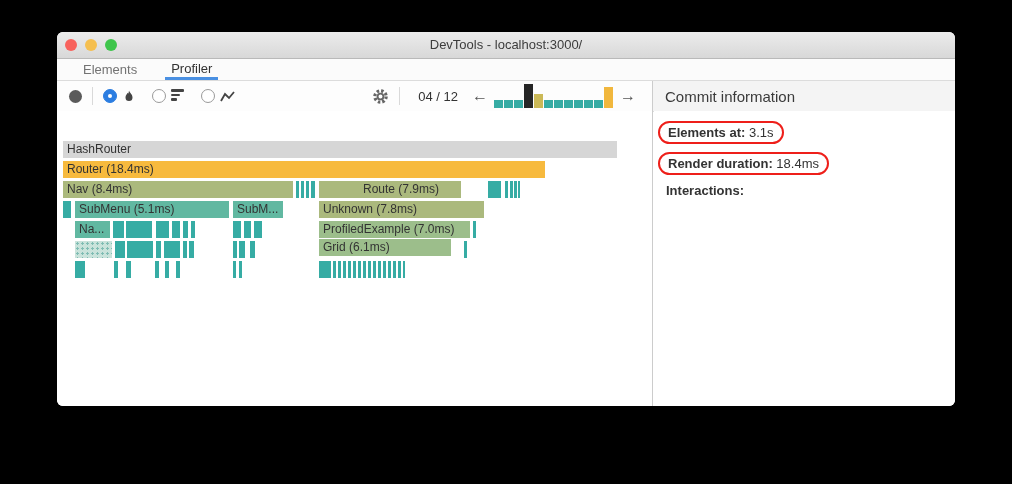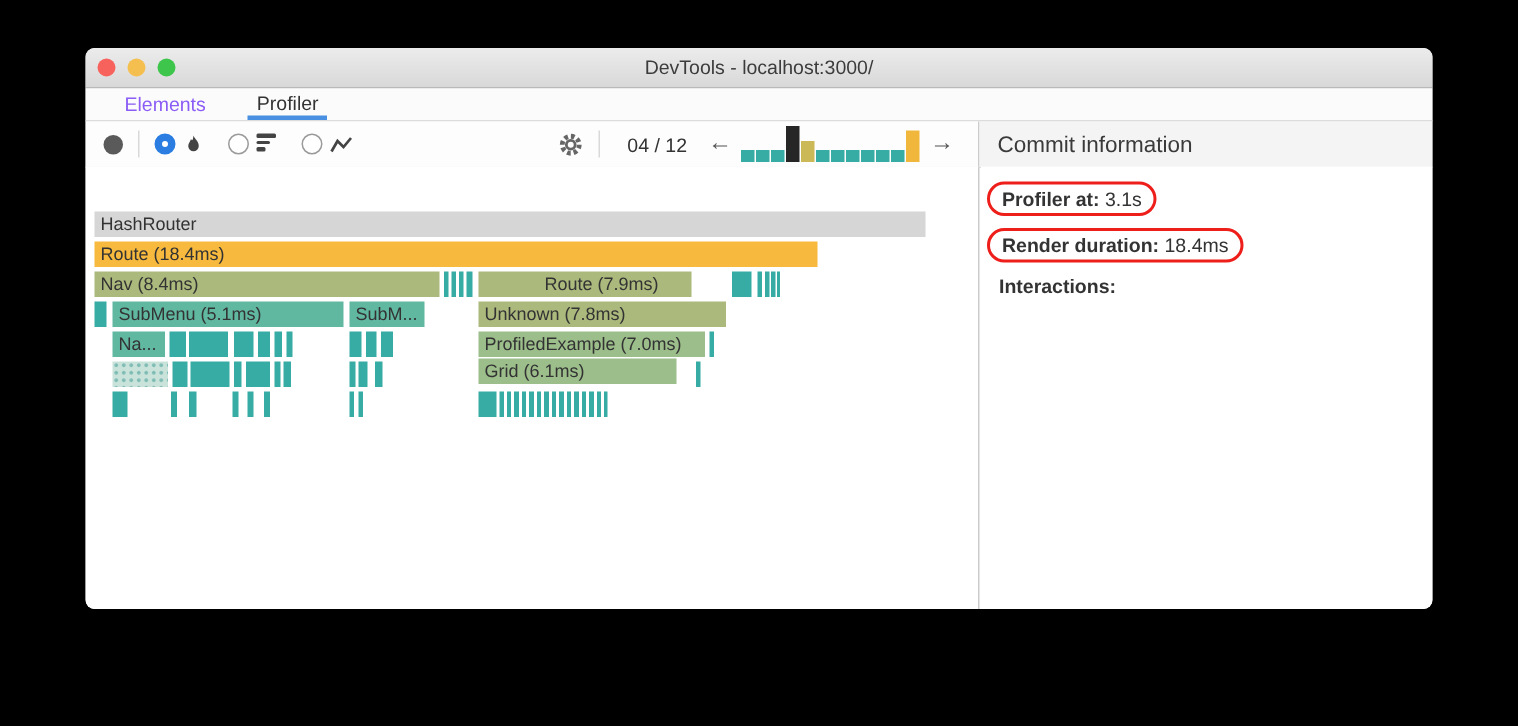--- a/index.html
+++ b/index.html
@@ -9,21 +9,21 @@
     border-radius:6px;overflow:hidden;box-shadow:0 20px 50px rgba(0,0,0,.9);}
   
   .titlebar{position:relative;height:26px;background:linear-gradient(#ececec,#d8d8d8);
     border-bottom:1px solid #b9b9b9;}
   .tl{position:absolute;top:7px;width:12px;height:12px;border-radius:50%;}
   .title{position:absolute;left:0;right:0;top:0;height:26px;line-height:26px;text-align:center;
     font-size:13px;color:#3c3c3c;}
   
   .tabbar{position:relative;height:21px;background:#fbfbfb;border-bottom:1px solid #dcdcdc;
     display:flex;align-items:stretch;padding-left:20px;gap:22px;}
-  .tab{font-size:13px;color:#8b5cf6;display:flex;align-items:center;padding:0 6px;cursor:default;}
+  .tab{font-size:13px;color:#737373;display:flex;align-items:center;padding:0 6px;cursor:default;}
   .tab.active{color:#333;border-bottom:3px solid #4a90e2;}
   
   .toolrow{position:relative;height:30px;border-bottom:1px solid #ddd;display:flex;}
   .lefttools{width:596px;display:flex;align-items:center;padding:0 10px 0 12px;box-sizing:border-box;
     border-right:1px solid #ccc;background:#fdfdfd;}
   .righthead{flex:1;background:#f4f4f4;display:flex;align-items:center;padding-left:12px;
     font-size:15px;color:#3a3a3a;}
   .vdiv{width:1px;height:18px;background:#d9d9d9;margin:0 10px;}
   .record{width:13px;height:13px;border-radius:50%;background:#5a5a5a;}
   .radio{width:14px;height:14px;border-radius:50%;border:1.5px solid #9a9a9a;background:#fff;
@@ -124,21 +124,21 @@
             </div>
           <span class="arrow">→</span>
         </div>
       </div>
 
       <div class="righthead">Commit information</div>
     </div>
 
     <div class="content">
         <div class="fbar lbl" style="left: 6px; top: 30px; width: 554px; background: rgb(214, 214, 214);">HashRouter</div>
-        <div class="fbar lbl" style="left: 6px; top: 50px; width: 482px; background: rgb(247, 186, 62);">Route (18.4ms)</div>
+        <div class="fbar lbl" style="left: 6px; top: 50px; width: 482px; background: rgb(247, 186, 62);">Router (18.4ms)</div>
         <div class="fbar lbl" style="left: 6px; top: 70px; width: 230px; background: rgb(171, 185, 125);">Nav (8.4ms)</div>
         <div class="fbar" style="left: 239px; top: 70px; width: 3px; background: rgb(54, 172, 164);"></div>
         <div class="fbar" style="left: 244px; top: 70px; width: 3px; background: rgb(54, 172, 164);"></div>
         <div class="fbar" style="left: 249px; top: 70px; width: 3px; background: rgb(54, 172, 164);"></div>
         <div class="fbar" style="left: 254px; top: 70px; width: 4px; background: rgb(54, 172, 164);"></div>
         <div class="fbar lbl" style="left: 262px; top: 70px; width: 142px; background: rgb(171, 185, 125); padding-left: 44px;">Route (7.9ms)</div>
         <div class="fbar" style="left: 431px; top: 70px; width: 13px; background: rgb(54, 172, 164);"></div>
         <div class="fbar" style="left: 448px; top: 70px; width: 3px; background: rgb(54, 172, 164);"></div>
         <div class="fbar" style="left: 453px; top: 70px; width: 3px; background: rgb(54, 172, 164);"></div>
         <div class="fbar" style="left: 457px; top: 70px; width: 3px; background: rgb(54, 172, 164);"></div>
@@ -178,21 +178,21 @@
         <div class="fbar" style="left: 108px; top: 150px; width: 4px; background: rgb(54, 172, 164);"></div>
         <div class="fbar" style="left: 119px; top: 150px; width: 4px; background: rgb(54, 172, 164);"></div>
         <div class="fbar" style="left: 176px; top: 150px; width: 3px; background: rgb(54, 172, 164);"></div>
         <div class="fbar" style="left: 182px; top: 150px; width: 3px; background: rgb(54, 172, 164);"></div>
         <div class="fbar" style="left: 262px; top: 150px; width: 12px; background: rgb(54, 172, 164);"></div>
         <div class="fbar" style="left: 276px; top: 150px; width: 72px; background: repeating-linear-gradient(90deg, rgb(54, 172, 164) 0px, rgb(54, 172, 164) 3px, rgb(255, 255, 255) 3px, rgb(255, 255, 255) 5px);"></div>
       </div>
 
     <div class="rightpane">
       <div class="infoline">
-        <span class="oval"><span class="b">Profiler at:</span><span> 3.1s</span></span>
+        <span class="oval"><span class="b">Elements at:</span><span> 3.1s</span></span>
       </div>
       <div class="infoline">
         <span class="oval"><span class="b">Render duration:</span><span> 18.4ms</span></span>
       </div>
       <div class="infoline b">Interactions:</div>
     </div>
 
   </div>
 </div>
 

